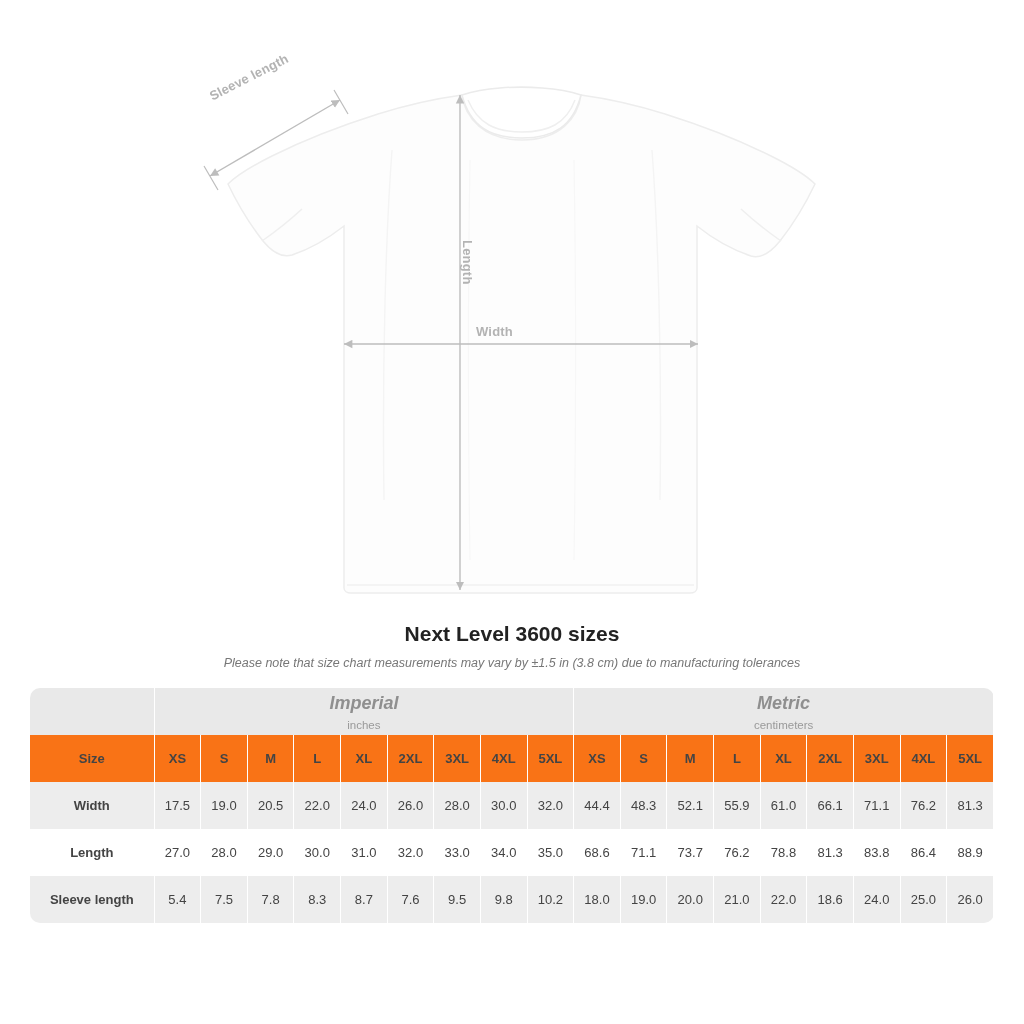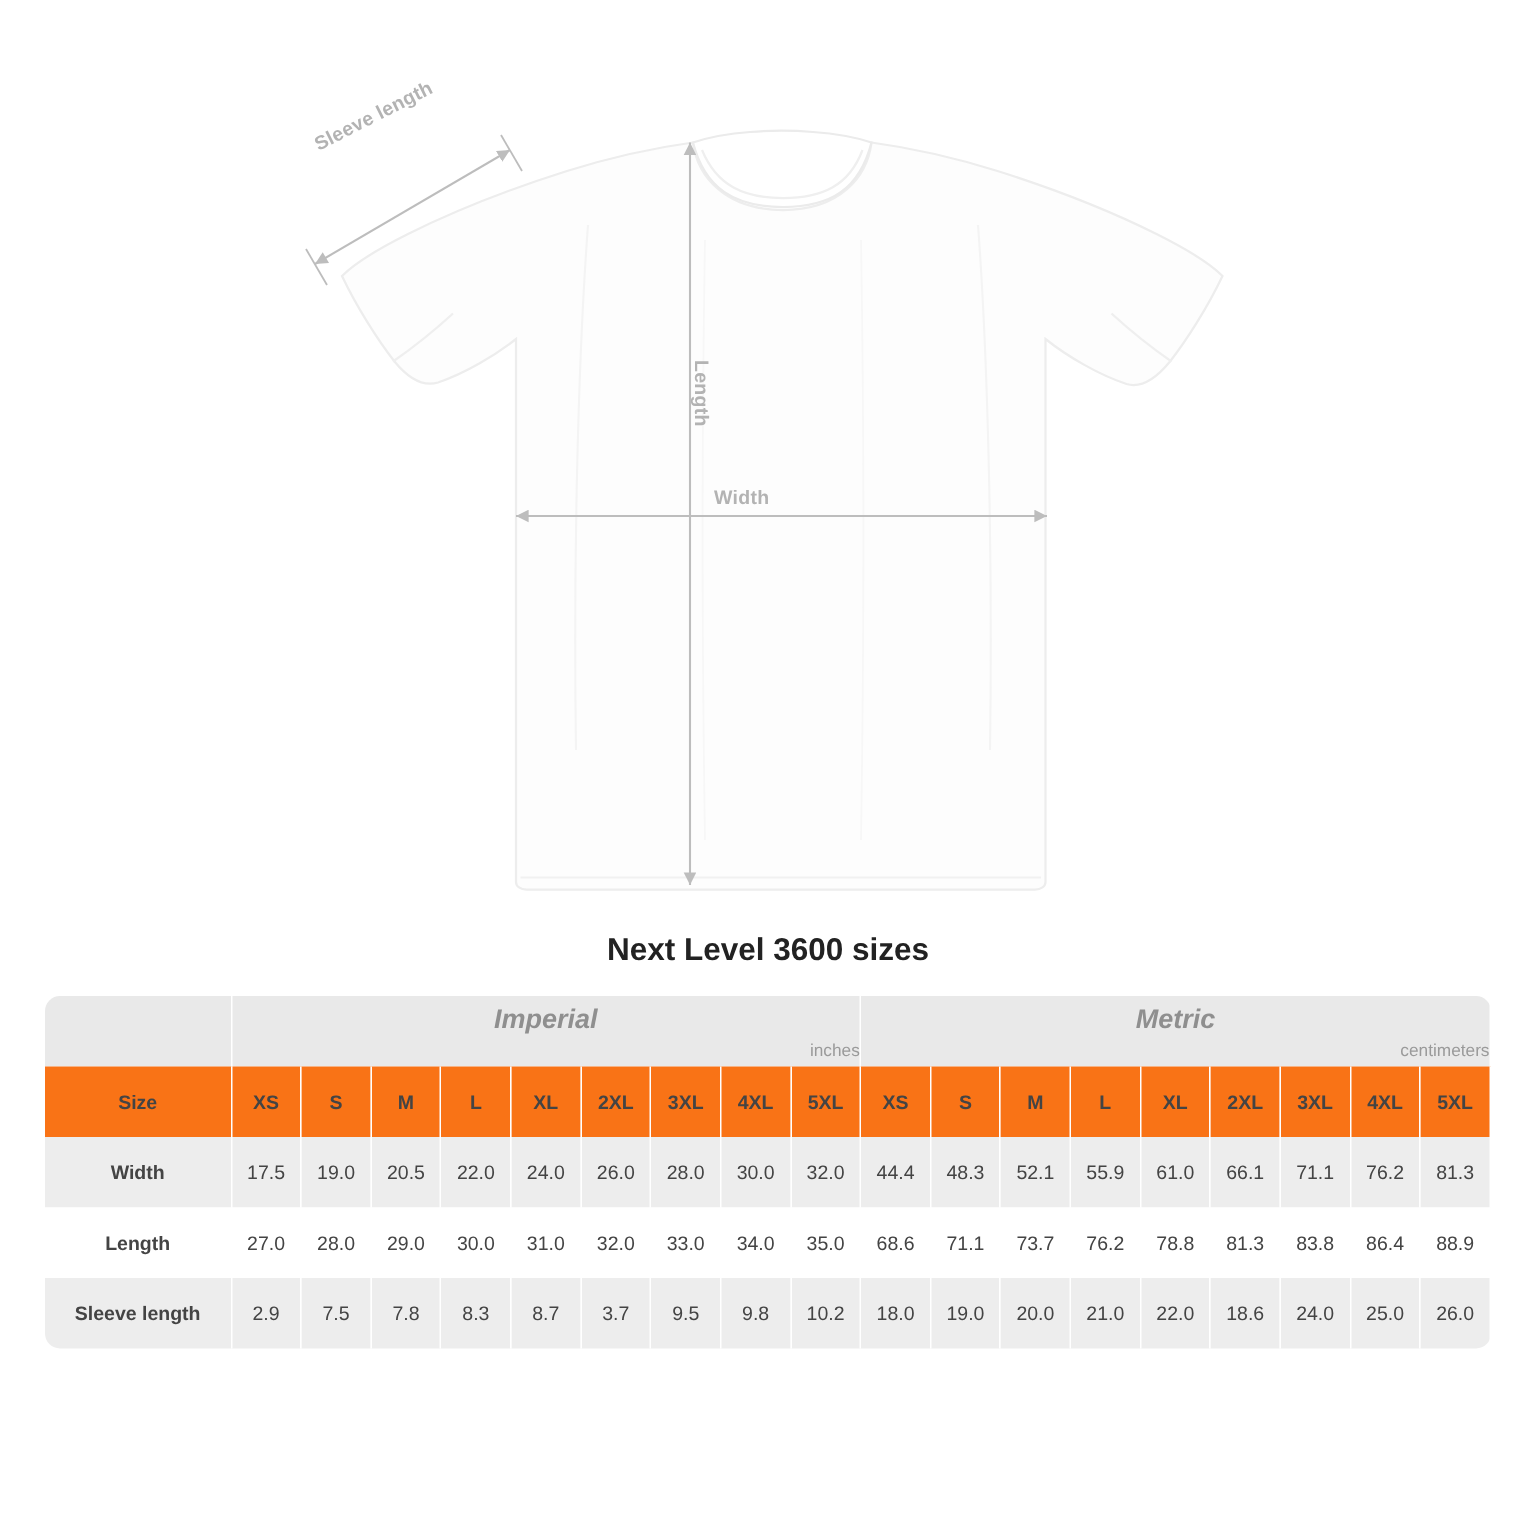--- a/index.html
+++ b/index.html
@@ -107,21 +107,20 @@
     font-style: italic;
     font-weight: bold;
     color: #8f8f8f;
     display: block;
   }
   .unit-sub {
     font-size: 11.5px;
     color: #9a9a9a;
     display: block;
     margin-top: 5px;
-    text-align: right;
   }
   .unit-row td:first-child {
     border-top-left-radius: 10px;
   }
   .unit-row td:last-child {
     border-top-right-radius: 10px;
     margin-top: 12px;
   }
 
   .head-row td {
@@ -217,20 +216,21 @@
     </svg>
   </div>
 
   <div class="dim-label label-sleeve">Sleeve length</div>
   <div class="dim-label label-length">Length</div>
   <div class="dim-label label-width">Width</div>
 </div>
 
 <div class="title-block">
   <h1 class="chart-title">Next Level 3600 sizes</h1>
+  <p class="chart-note">Please note that size chart measurements may vary by ±1.5 in (3.8 cm) due to manufacturing tolerances</p>
 </div>
 
 <div class="table-wrap">
   <table class="size-table">
     <colgroup>
       <col class="c-label">
       <col class="c-cell">
         <col class="c-cell">
         <col class="c-cell">
         <col class="c-cell">
@@ -321,26 +321,26 @@
         <td>73.7</td>
         <td>76.2</td>
         <td>78.8</td>
         <td>81.3</td>
         <td>83.8</td>
         <td>86.4</td>
         <td>88.9</td>
       </tr>
       <tr class="row-shade">
         <td class="rowlabel">Sleeve length</td>
-        <td>2.9</td>
+        <td>5.4</td>
         <td>7.5</td>
         <td>7.8</td>
         <td>8.3</td>
         <td>8.7</td>
-        <td>3.7</td>
+        <td>7.6</td>
         <td>9.5</td>
         <td>9.8</td>
         <td>10.2</td>
         <td>18.0</td>
         <td>19.0</td>
         <td>20.0</td>
         <td>21.0</td>
         <td>22.0</td>
         <td>18.6</td>
         <td>24.0</td>

